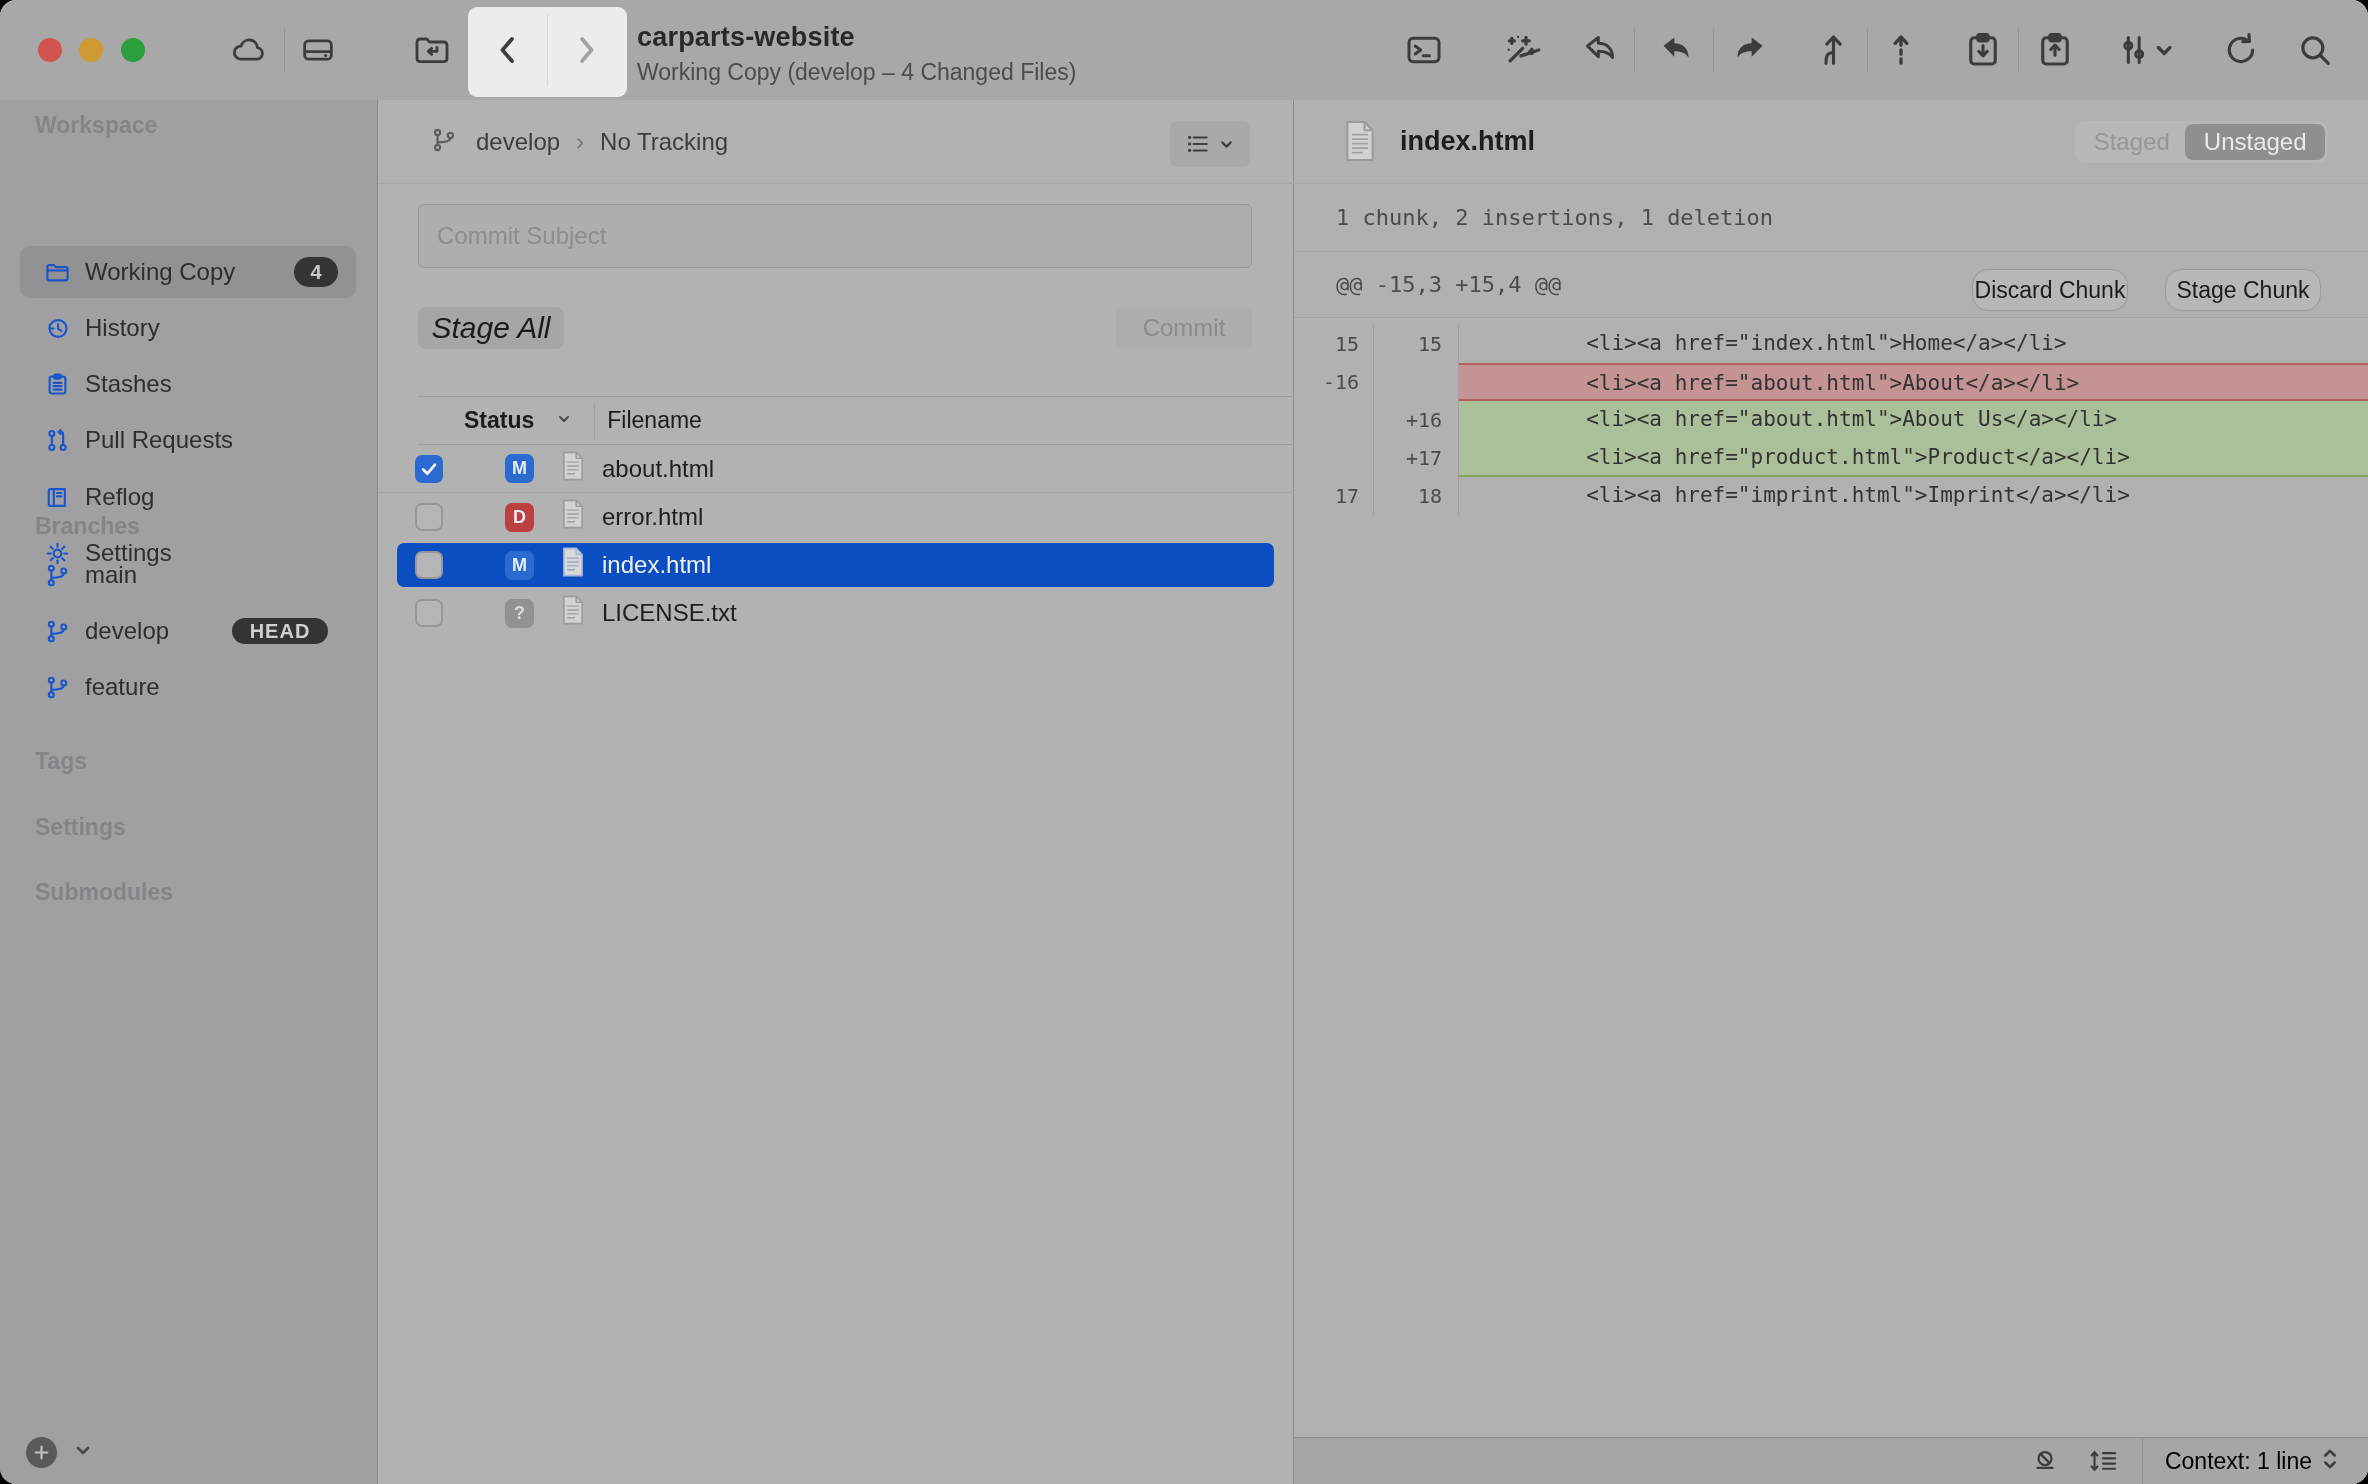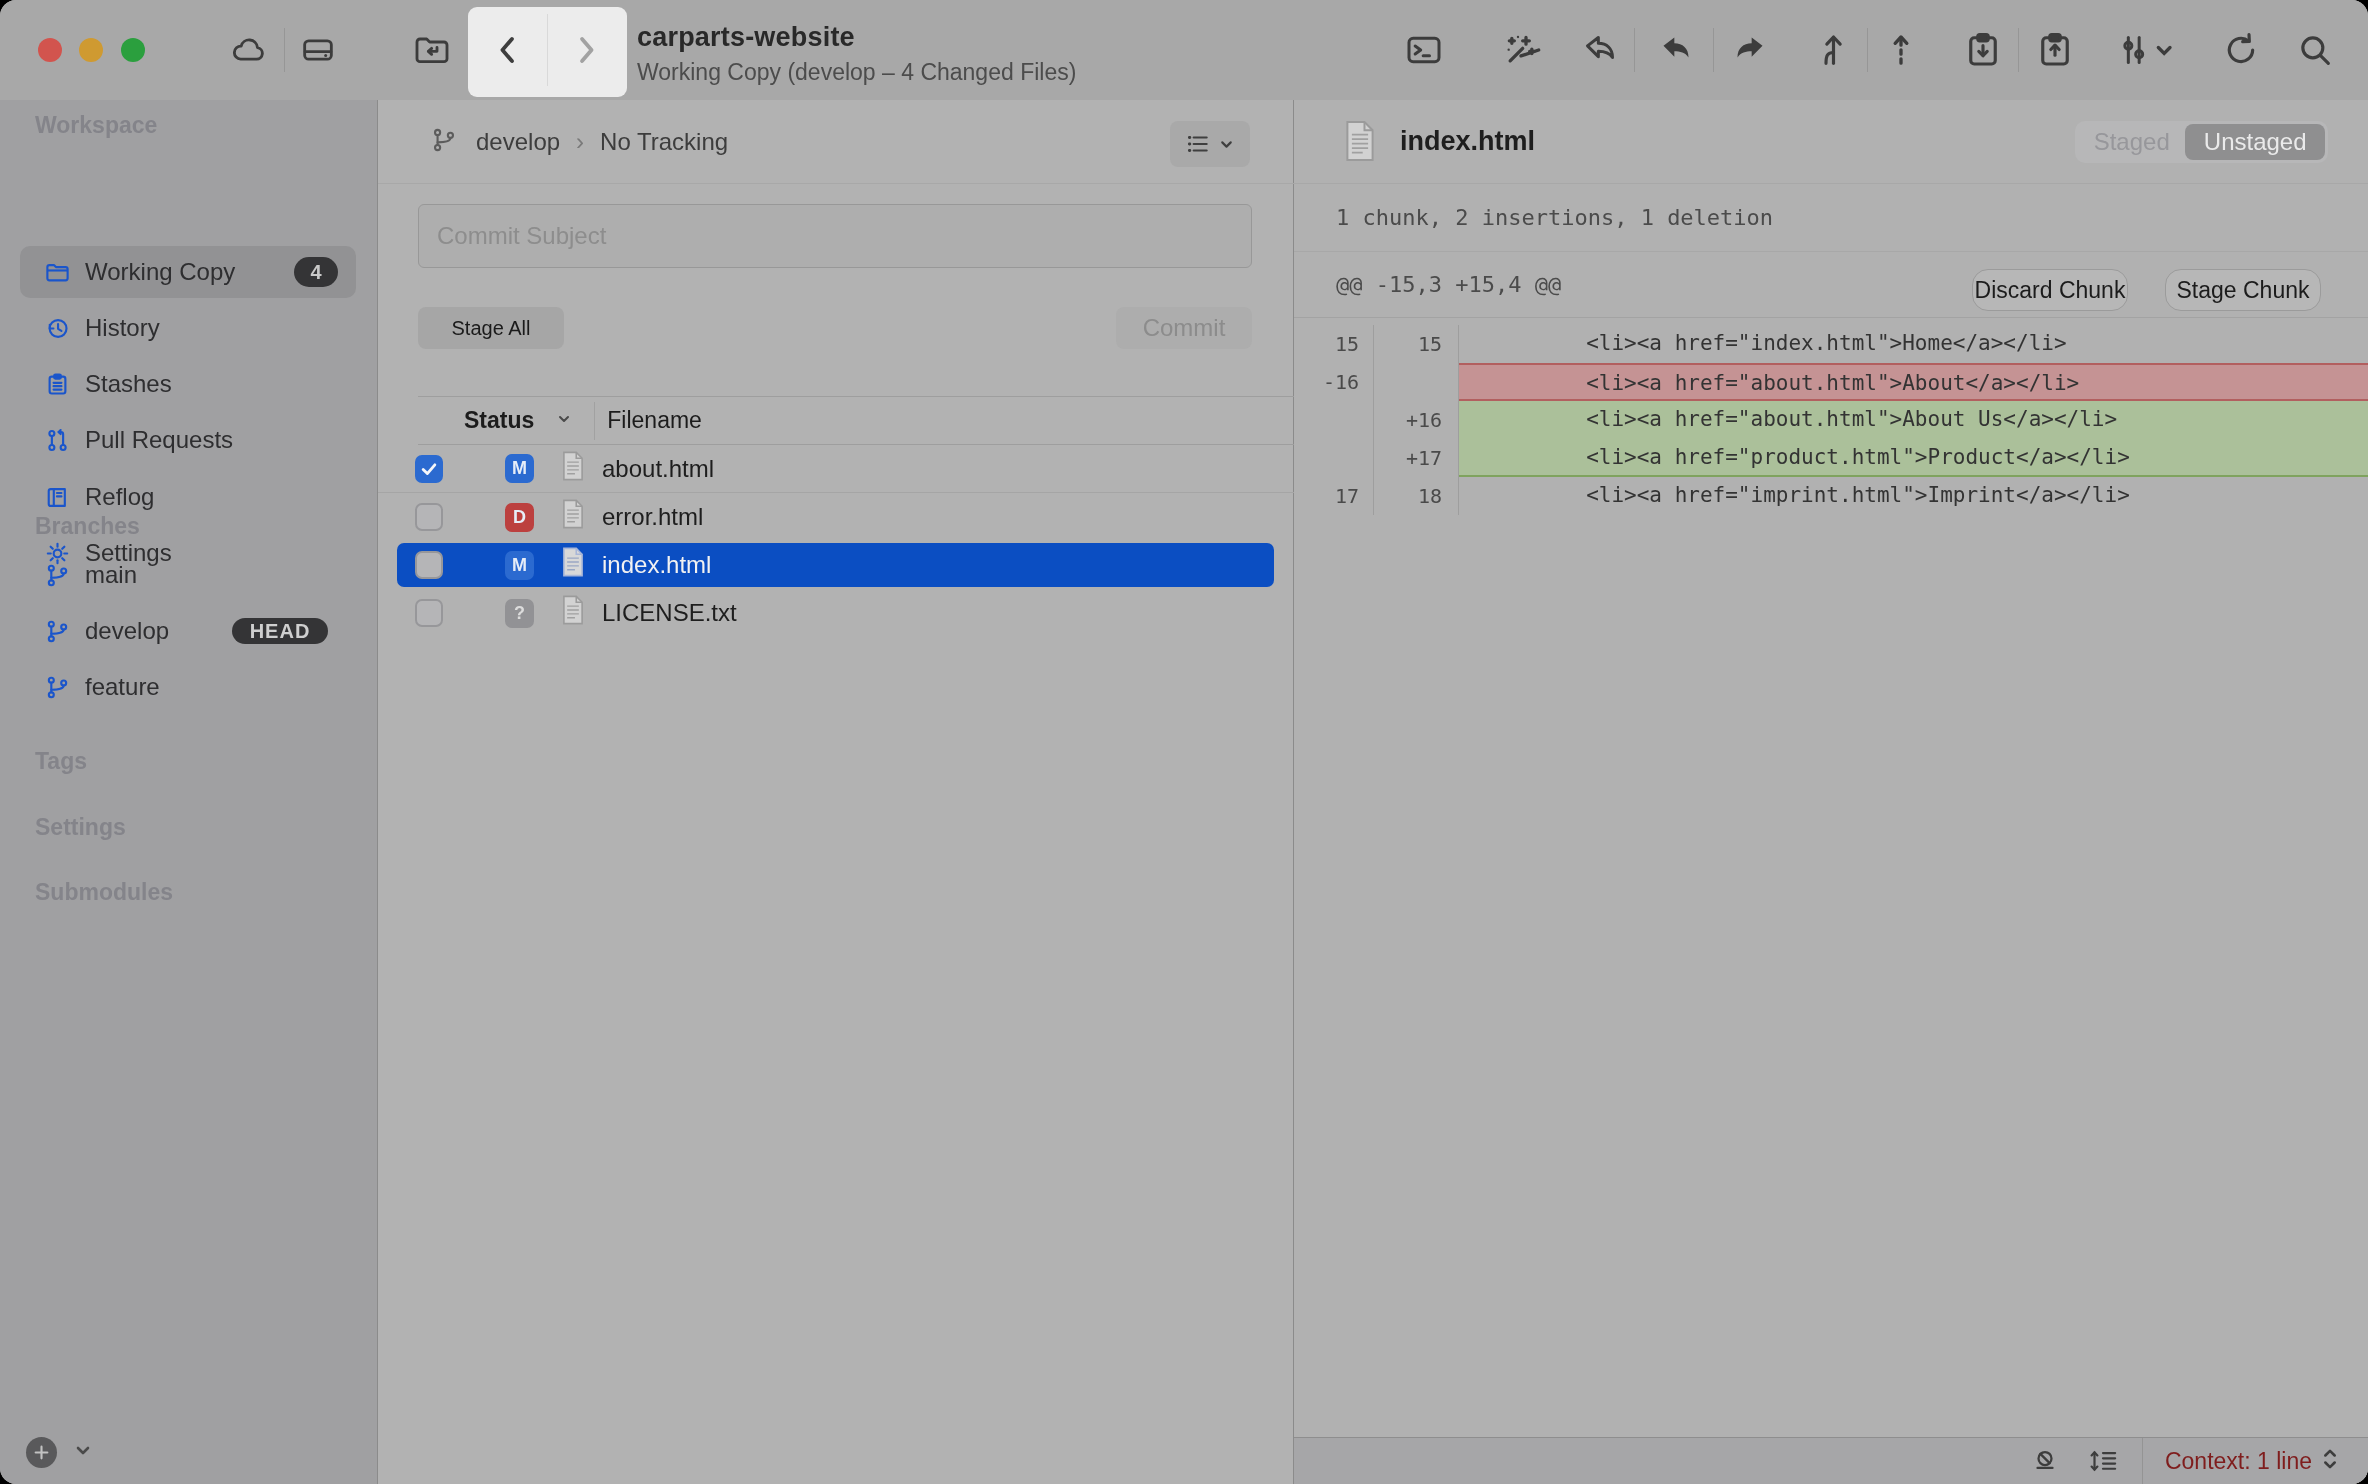--- a/index.html
+++ b/index.html
@@ -40,21 +40,21 @@
   .crumbbar { position:absolute; left:0; top:0; width:916px; height:84px; border-bottom:1px solid #a8a8a8; display:flex; align-items:center; padding-left:52px; }
   .crumbbar .bicon { color:#5c5c5c; margin-right:18px; }
   .crumb { font-size:24px; color:#3d3d3d; }
   .crumb-sep { font-size:24px; color:#7a7a7a; margin:0 16px; }
   .view-btn { position:absolute; right:44px; top:21px; width:80px; height:46px; background:#a9a9a9; border-radius:8px;
               display:flex; align-items:center; justify-content:center; gap:7px; color:#3f3f3f; }
   .commit-input { position:absolute; left:40px; top:104px; width:834px; height:64px; background:#aeaeae; border:1px solid #989898;
                   border-radius:6px; font-size:24px; color:#2e2e2e; padding:0 18px; outline:none; font-family:"Liberation Sans", sans-serif; }
   .commit-input::placeholder { color:#8d8d8d; }
   .btn { border:none; border-radius:8px; font-family:"Liberation Sans", sans-serif; }
-  .stage-all { position:absolute; left:40px; top:207px; width:146px; height:42px; background:#a6a6a6; color:#1b1b1b; font-size:20px; }
+  .stage-all { position:absolute; left:40px; top:207px; width:146px; height:42px; background:#a6a6a6; color:#1b1b1b; font-size:30px;font-style:italic; }
   .commit-btn { position:absolute; left:738px; top:207px; width:136px; height:42px; background:#adadad; color:#8c8c8c; font-size:24px; }
   .list-header { position:absolute; left:0; top:296px; width:916px; height:49px; border-top:1px solid #9e9e9e; border-bottom:1px solid #9e9e9e;
                  display:flex; align-items:center;margin-left:40px; }
   .col-status { margin-left:46px; font-size:23px; font-weight:700; color:#1c1c1c; }
   .hdr-chev { margin-left:22px; color:#4a4a4a; }
   .hdr-div { margin-left:22px; width:1px; height:38px; background:#a1a1a1; }
   .col-file { margin-left:12px; font-size:23px; color:#1c1c1c; }
   .filelist { position:absolute; left:0; top:345px; width:916px; }
   .frow { height:48px; display:flex; align-items:center; padding-left:37px; font-size:24px; color:#1e1e1e; }
   .frow.sep-after { border-bottom:1px solid #a5a5a5; }
@@ -90,21 +90,21 @@
   .drow { display:flex; height:38px; font-size:21px; }
   .drow .old { width:80px; text-align:right; padding-right:14px; line-height:38px; color:#4a4a4a; font-size:20px; border-right:1px solid #9e9e9e; }
   .drow .new { width:85px; text-align:right; padding-right:16px; line-height:38px; color:#4a4a4a; font-size:20px; border-right:1px solid #9e9e9e; }
   .drow .code { flex:1; white-space:pre; line-height:36px; color:#333; padding-left:26px; }
   .drow.del .code { background:#c59394; border-top:2px solid #b25f5f; border-bottom:2px solid #b25f5f; }
   .drow.ins .code { background:#abc09a; }
   .drow.ins-last .code { border-bottom:2px solid #7fa35e; }
   .rstatusbar { position:absolute; left:0; bottom:0; width:1074px; height:47px; background:#a6a6a8; border-top:1px solid #8e8e8e;
                 display:flex; align-items:center; justify-content:flex-end; color:#3d3d3d; }
   .rs-sep { width:1px; height:47px; background:#949494; margin:0 22px 0 22px; }
-  .ctx-label { font-size:23px; color:#7f1d1d; margin-right:8px; }
+  .ctx-label { font-size:23px; color:#000000; margin-right:8px; }
   .rs-icon { margin-left:26px; display:flex; align-items:center; }
   .ctx-stepper { margin-right:28px; color:#3d3d3d; }
 </style>
 </head>
 <body>
 
 <div class="window">
 
   <div class="titlebar">
     <div class="tl red"></div>

